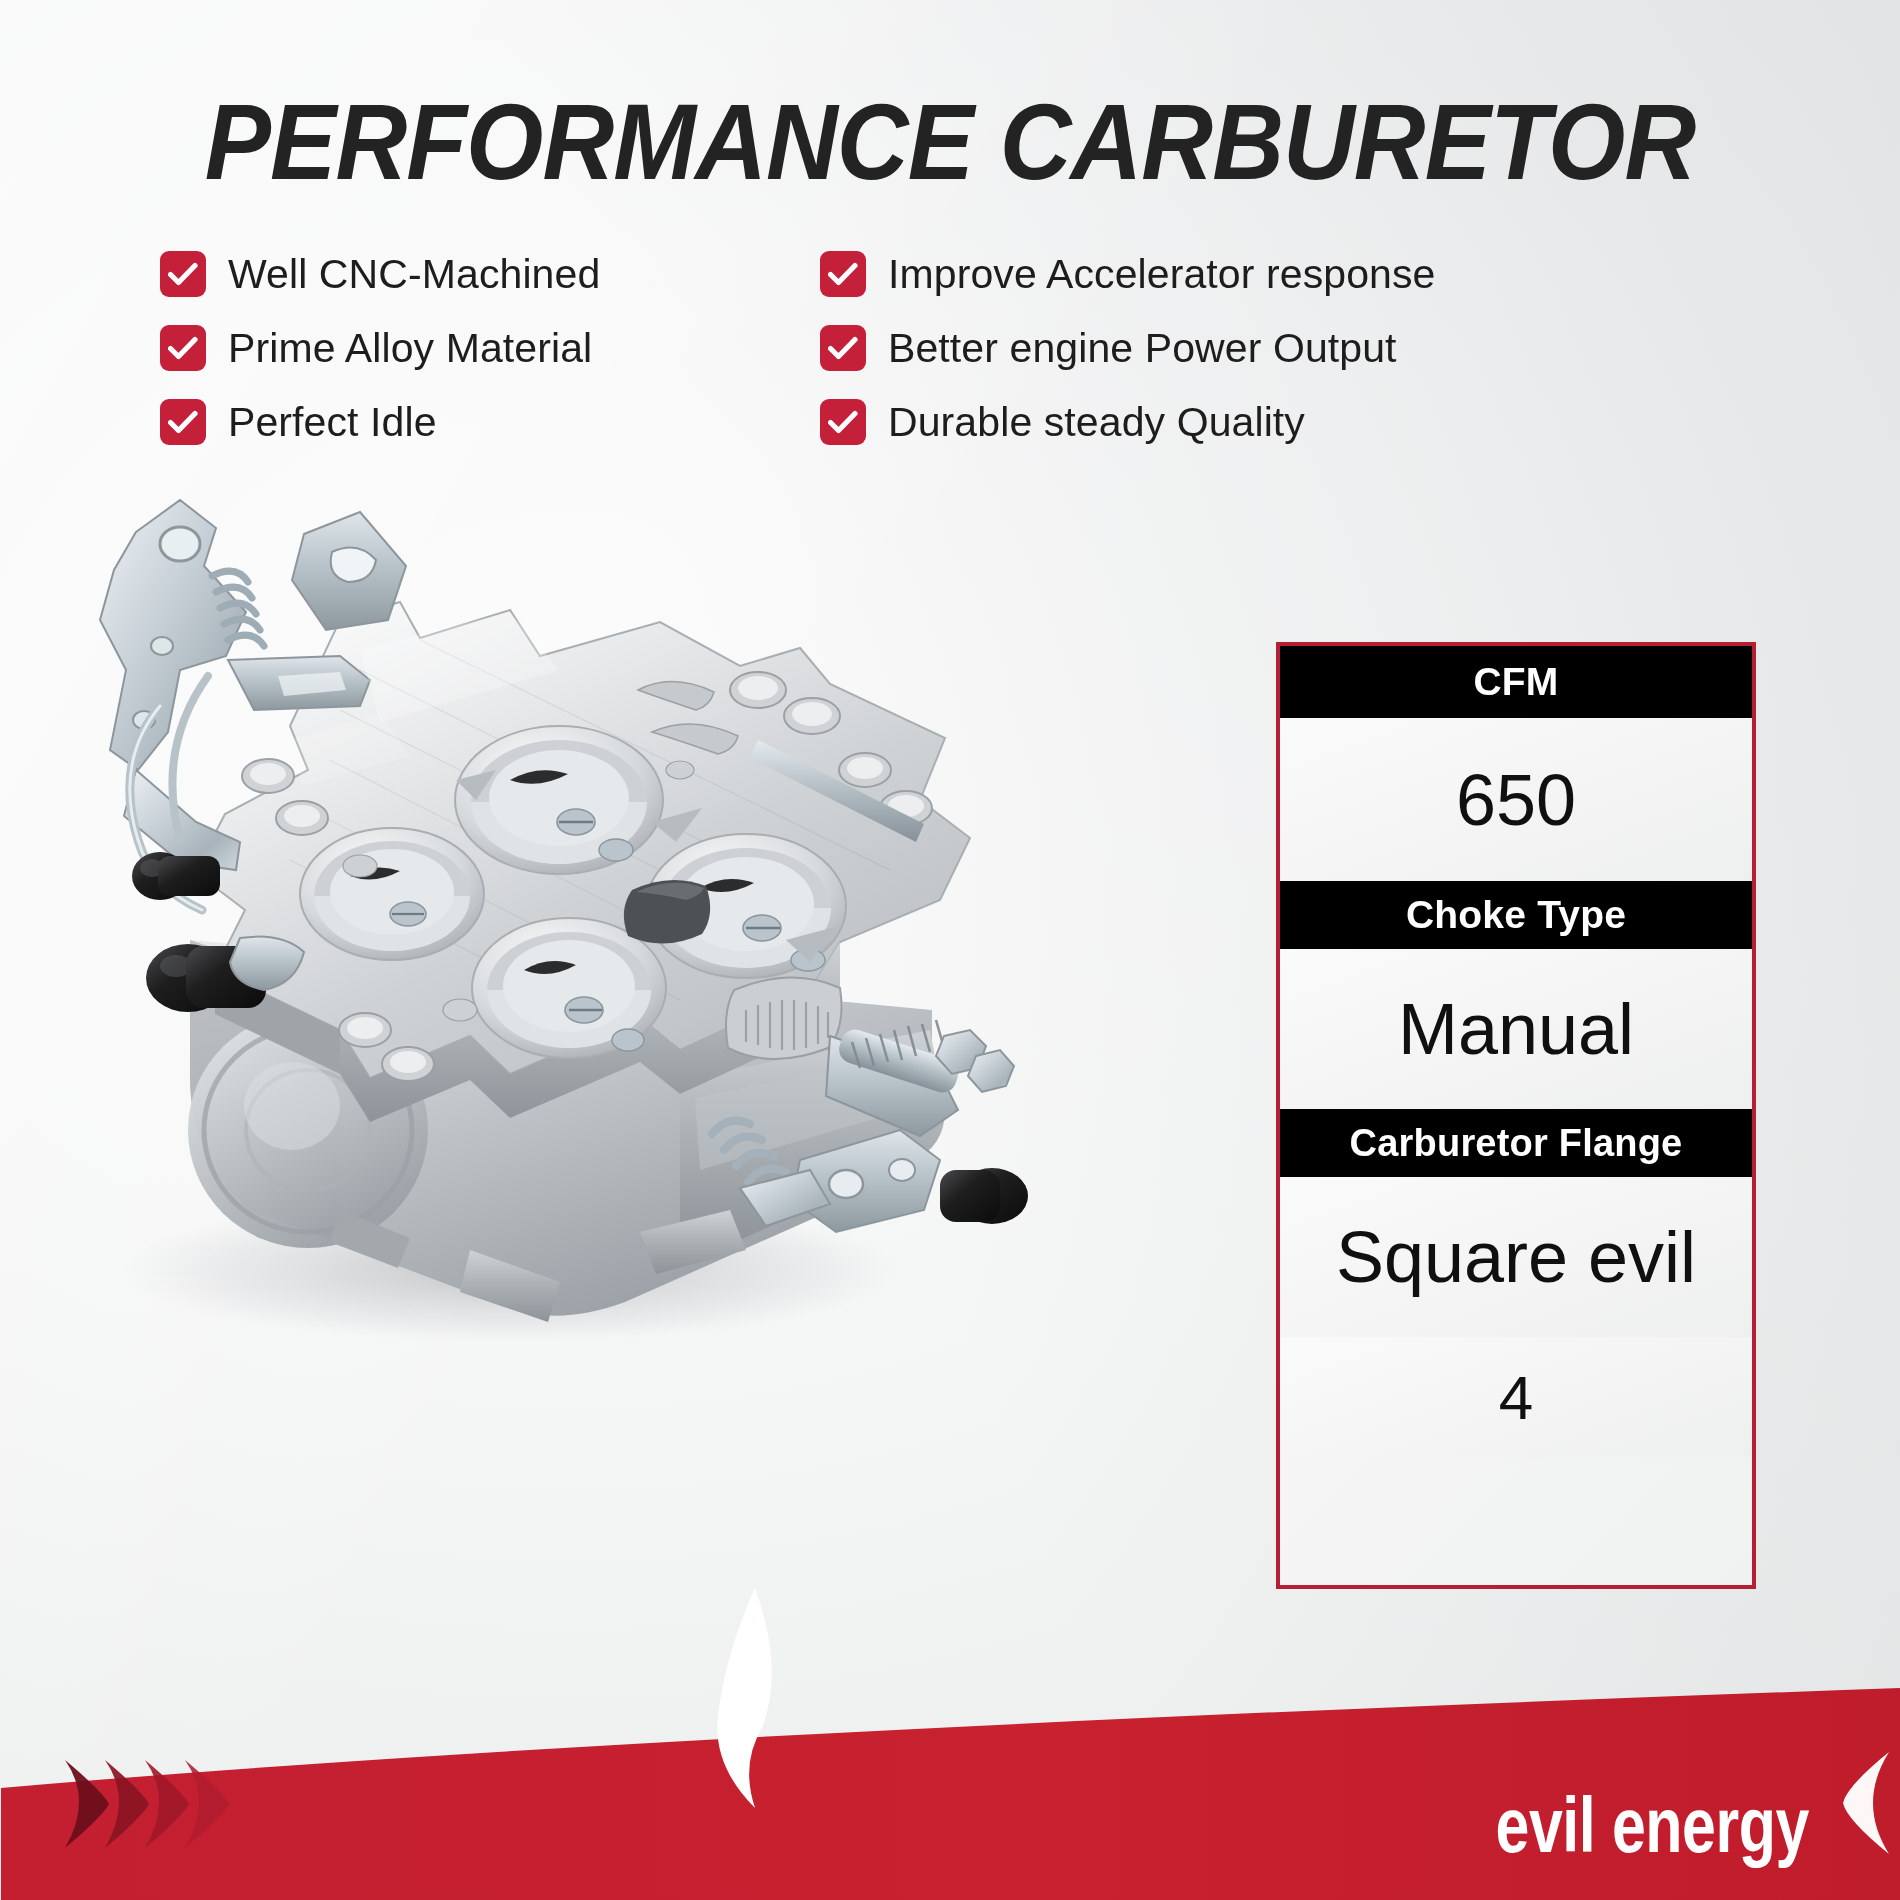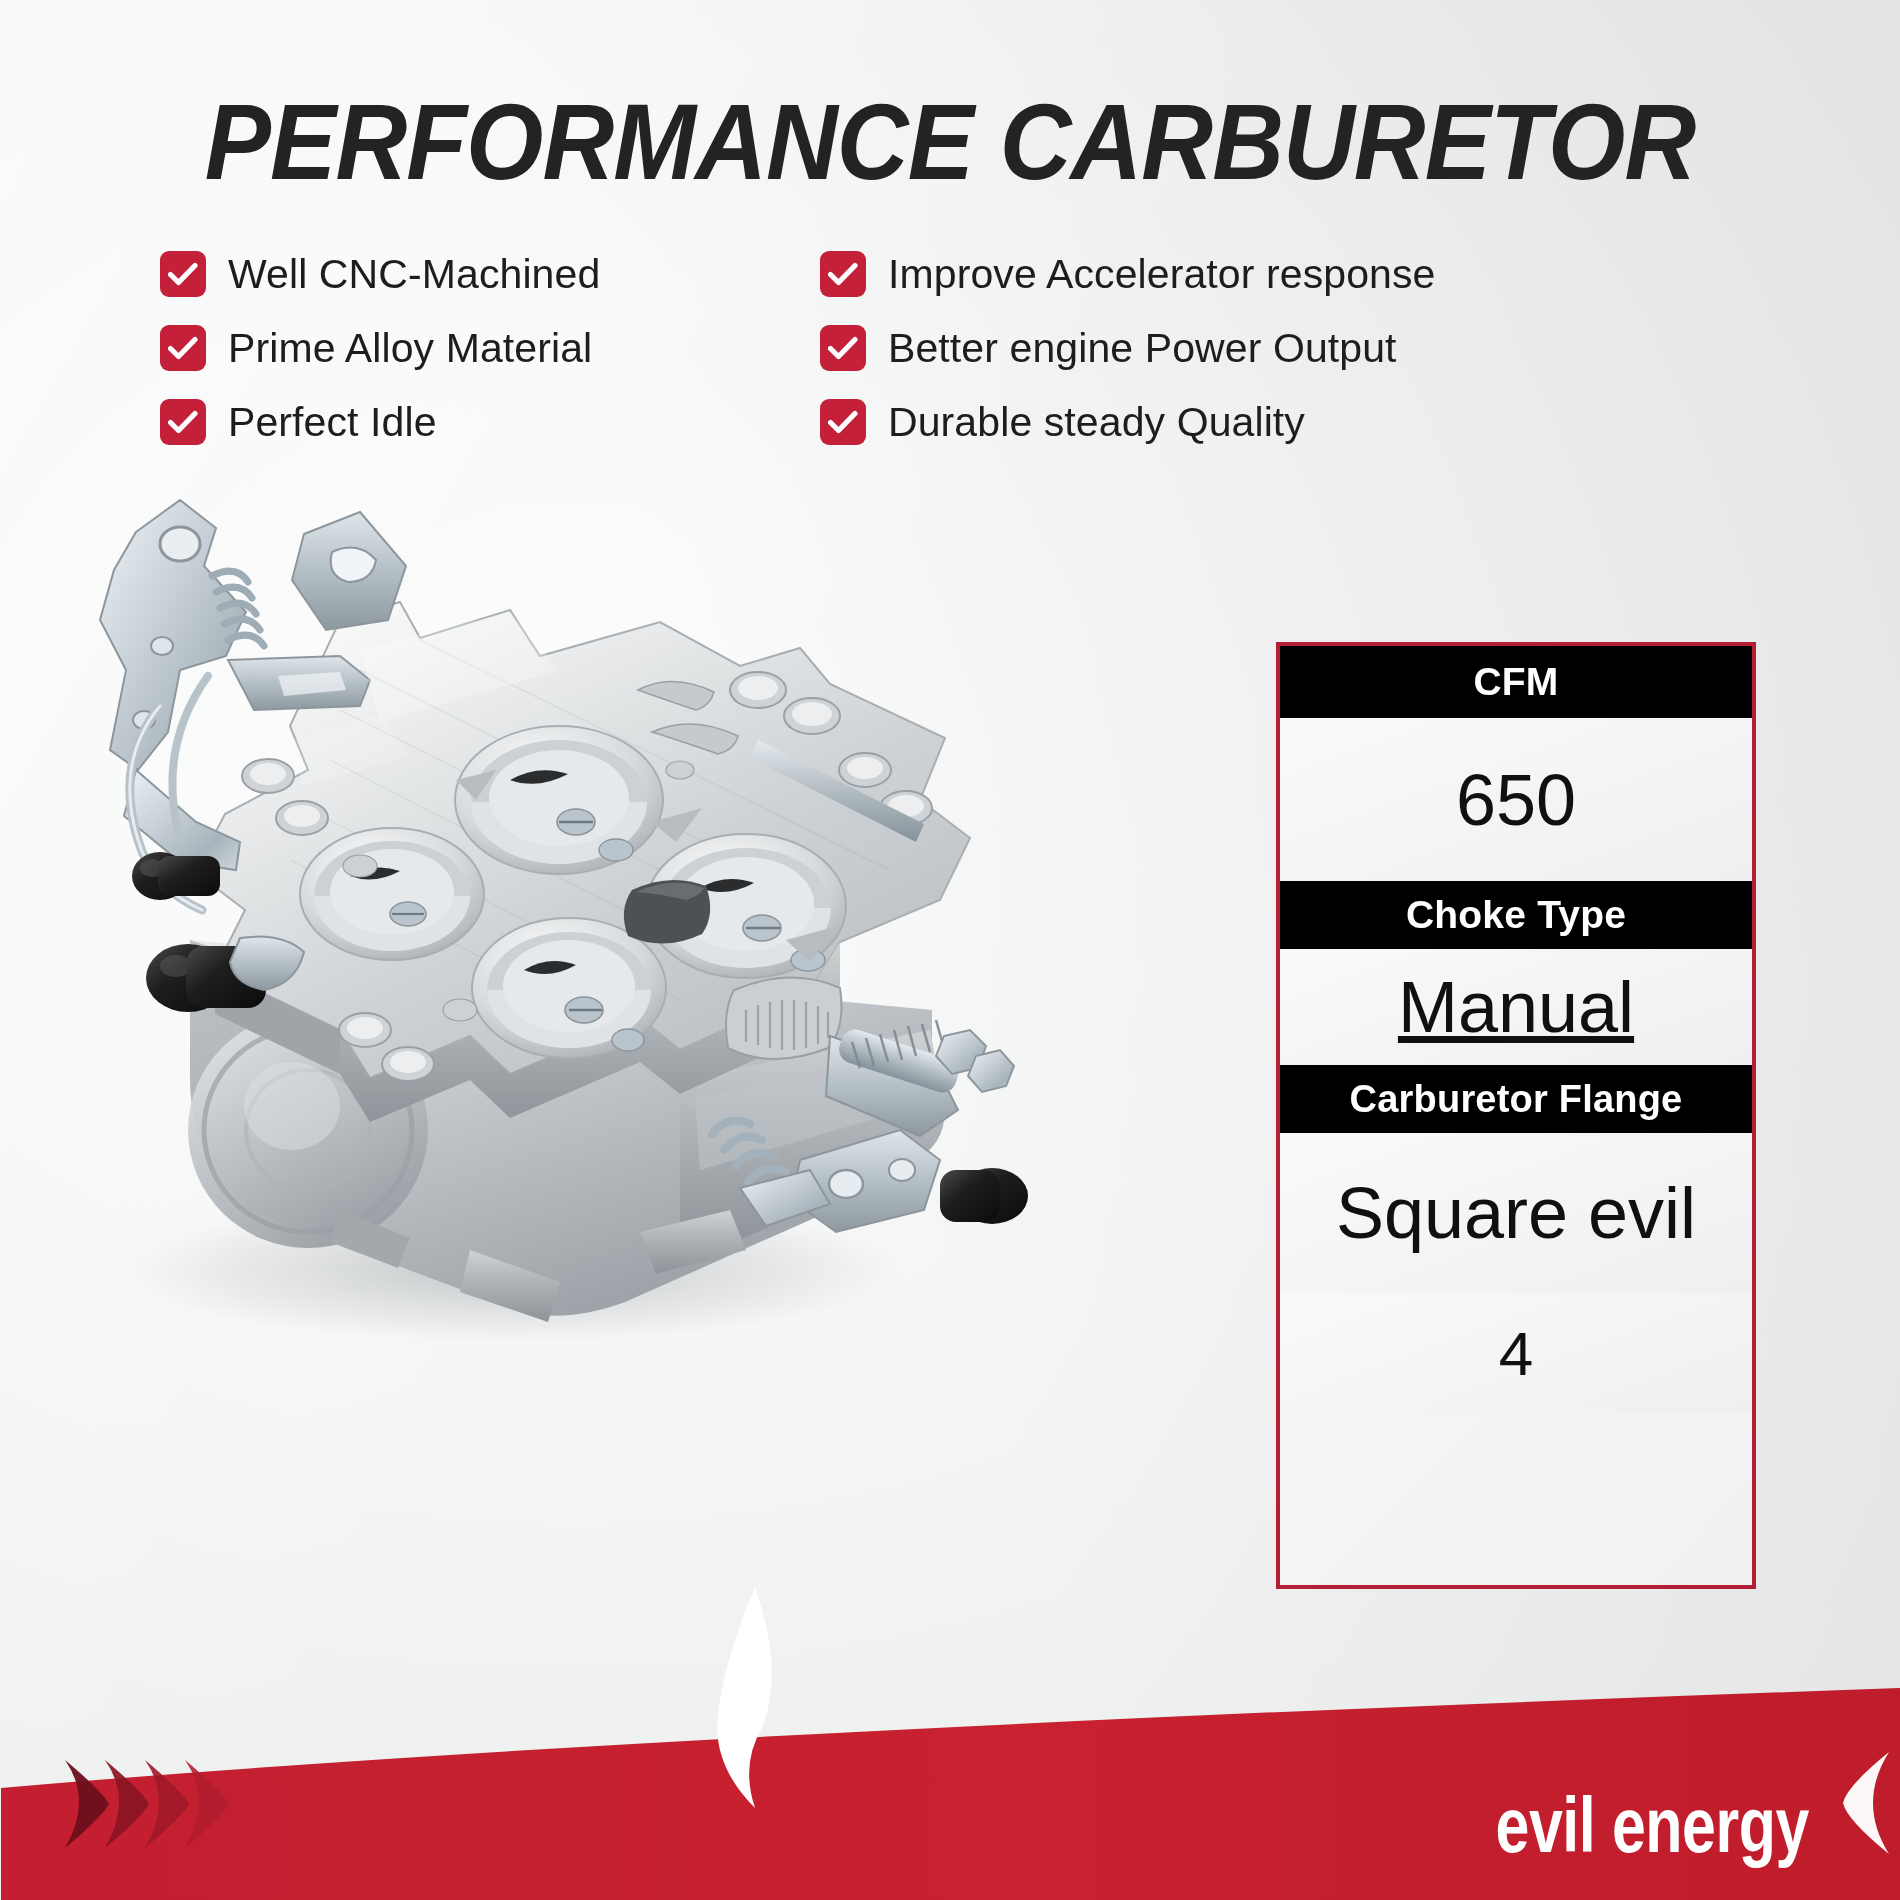--- a/index.html
+++ b/index.html
@@ -108,21 +108,21 @@
   .spec-val {
     color:#101010;
     font-weight: 400;
     text-align:center;
     display:flex; align-items:center; justify-content:center;
     background: linear-gradient(160deg,#fafafa 0%, #eeefef 100%);
   }
   .r0h { height: 72px; font-size: 39px; }
   .r0v { height: 163px; font-size: 72px; }
   .r1h { height: 68px; font-size: 39px; }
-  .r1v { height: 116px; font-size: 72px; text-decoration: underline; }
+  .r1v { height: 160px; font-size: 72px; }
   .r2h { height: 68px; font-size: 38px; }
   .r2v { height: 160px; font-size: 72px; }
   .r3h { height: 68px; font-size: 38px; }
   .r3v { height: 120px; font-size: 62px; }
 
   
   #banner {
     position:absolute;
     left:1px; bottom:0;
     width: 1900px;

